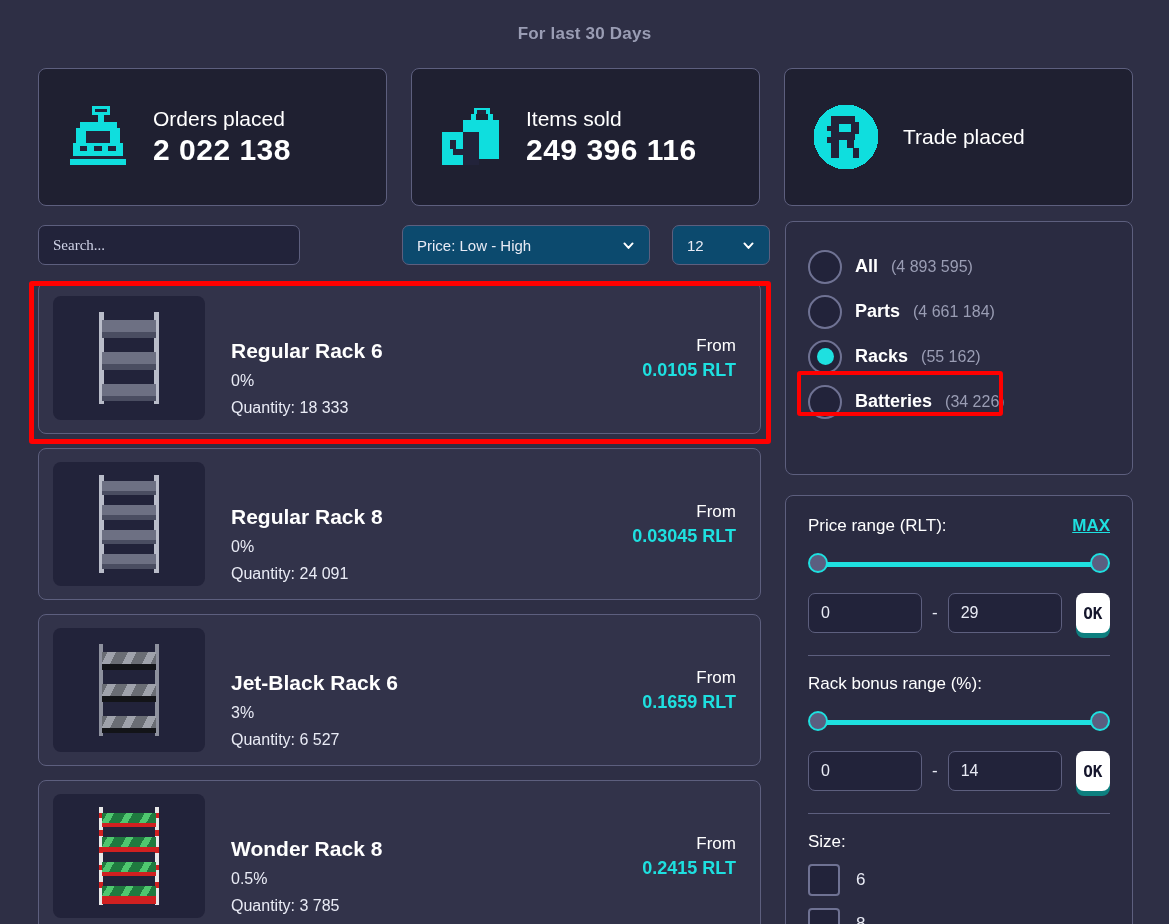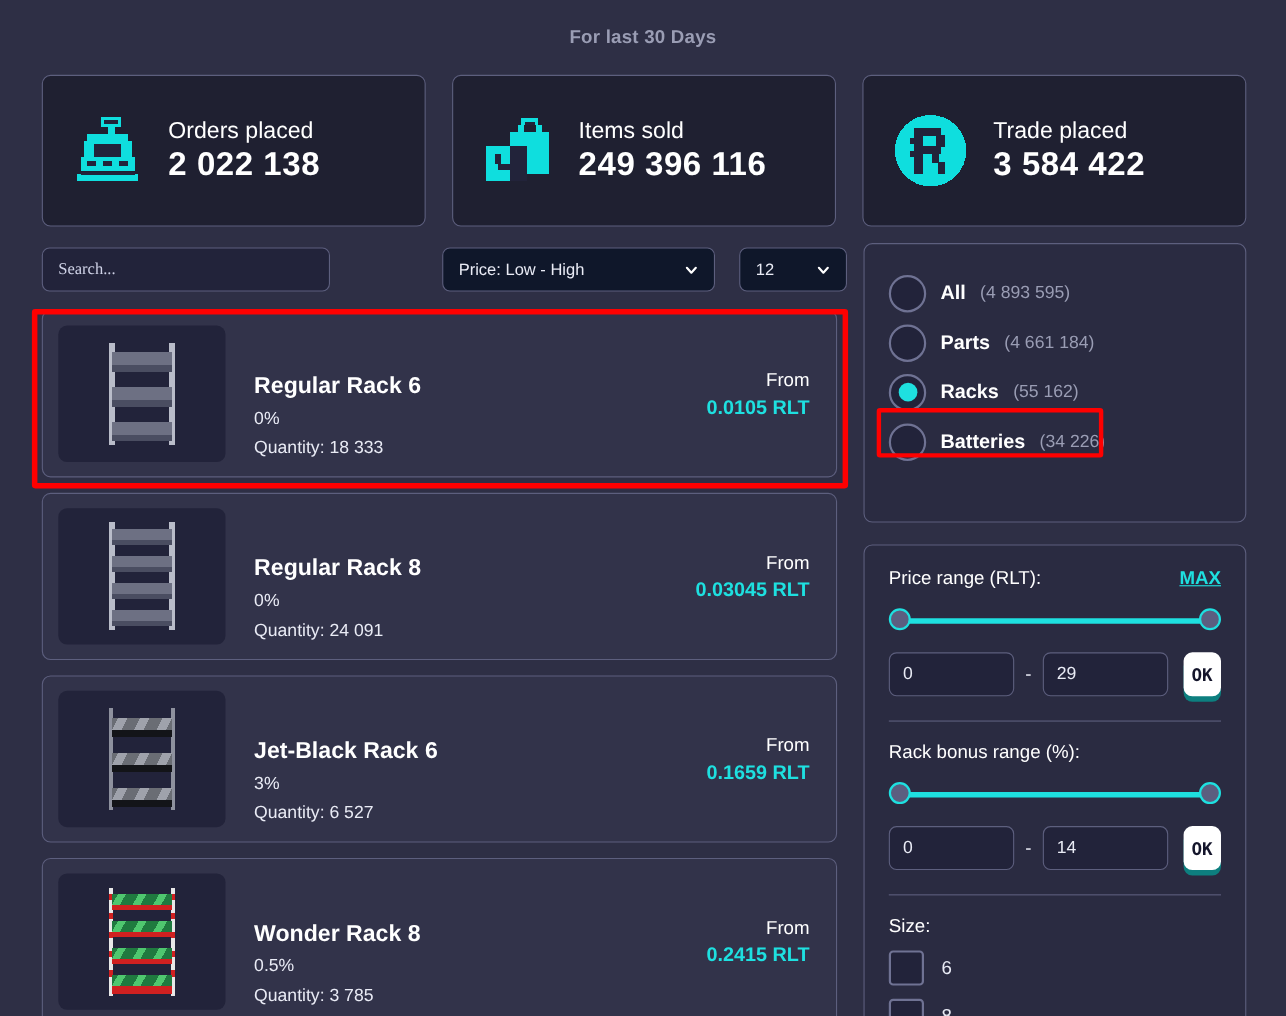--- a/index.html
+++ b/index.html
@@ -37,21 +37,21 @@
   .toolbar { position: absolute; top: 225px; left: 38px; width: 732px;
              display: flex; align-items: center; }
   .search-box {
     width: 262px; height: 40px; background: #22233a;
     border: 1px solid #5d5f7e; border-radius: 7px;
     color: #cfd2e6; font-size: 15px; padding: 0 14px;
     font-family: Liberation Serif, serif; outline: none;
   }
   .search-box::placeholder { color: #cfd2e6; }
   .select-box {
-    position: absolute; height: 40px; background: #0f172a;
+    position: absolute; height: 40px; background: #0c4a6e;
     border: 1px solid #5d5f7e; border-radius: 7px;
     display: flex; align-items: center; justify-content: space-between;
     padding: 0 14px; color: #e9ebf5; font-size: 15px; cursor: pointer;
   }
   .sort-select { left: 364px; width: 248px; }
   .count-select { left: 634px; width: 98px; }
   .chev { width: 13px; height: 13px; flex: 0 0 auto; }
 
   
   .list { position: absolute; top: 282px; left: 38px; width: 723px; }
@@ -210,21 +210,20 @@
             <rect x="9.8" y="10.6" width="5" height="2.3"></rect>
             <rect x="12.3" y="12.6" width="2.1" height="2.9"></rect>
             <rect x="14" y="15.3" width="2.1" height="3.1"></rect>
             <rect x="6.1" y="8.5" width="2.2" height="1.6"></rect>
             <rect x="6.1" y="12.1" width="2.2" height="1.6"></rect>
           </g>
         </svg>
       </span>
       <span class="stat-text">
         <span class="stat-label">Trade placed</span>
-        <span class="stat-value">3 584 422</span>
       </span>
     </div>
   </div>
 
   <div class="toolbar">
     <input class="search-box" type="text" placeholder="Search..." style="">
 
     <div class="select-box sort-select">
       <span>Price: Low - High</span>
       <svg class="chev" viewBox="0 0 16 16">

